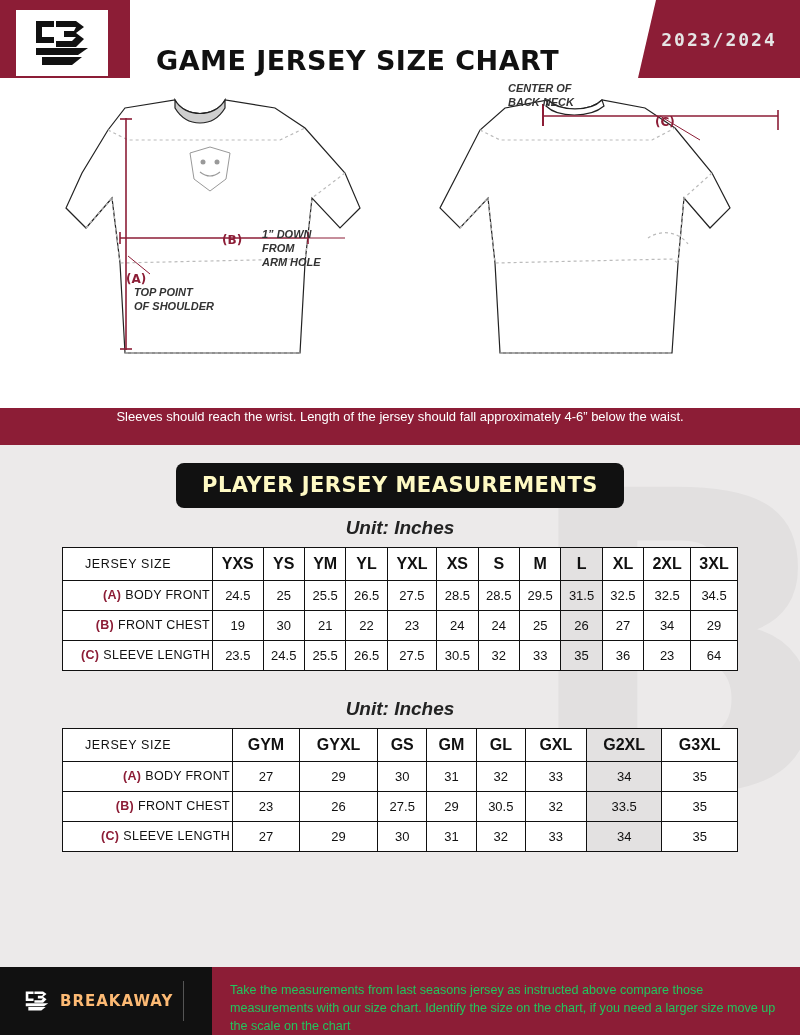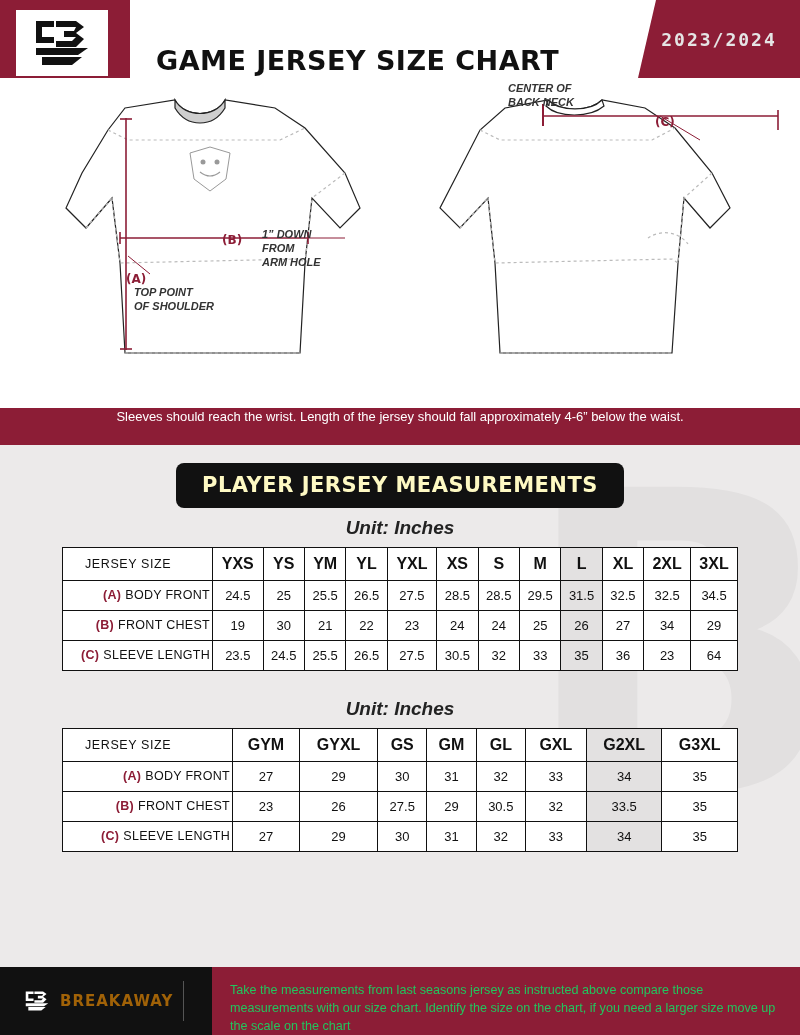--- a/index.html
+++ b/index.html
@@ -175,21 +175,21 @@
   }
   .footer-left {
     width: 212px;
     background: #111;
     display: flex;
     align-items: center;
     padding-left: 24px;
     gap: 10px;
   }
   .footer-brand {
-    color: #a16207;
+    color: #fdba74;
     font-family: "DejaVu Sans", sans-serif;
     font-weight: bold;
     font-size: 15px;
     letter-spacing: 1px;
   }
   .footer-right {
     flex: 1;
     background: #8c1d36;
     color: #22c55e;
     font-size: 12.6px;

